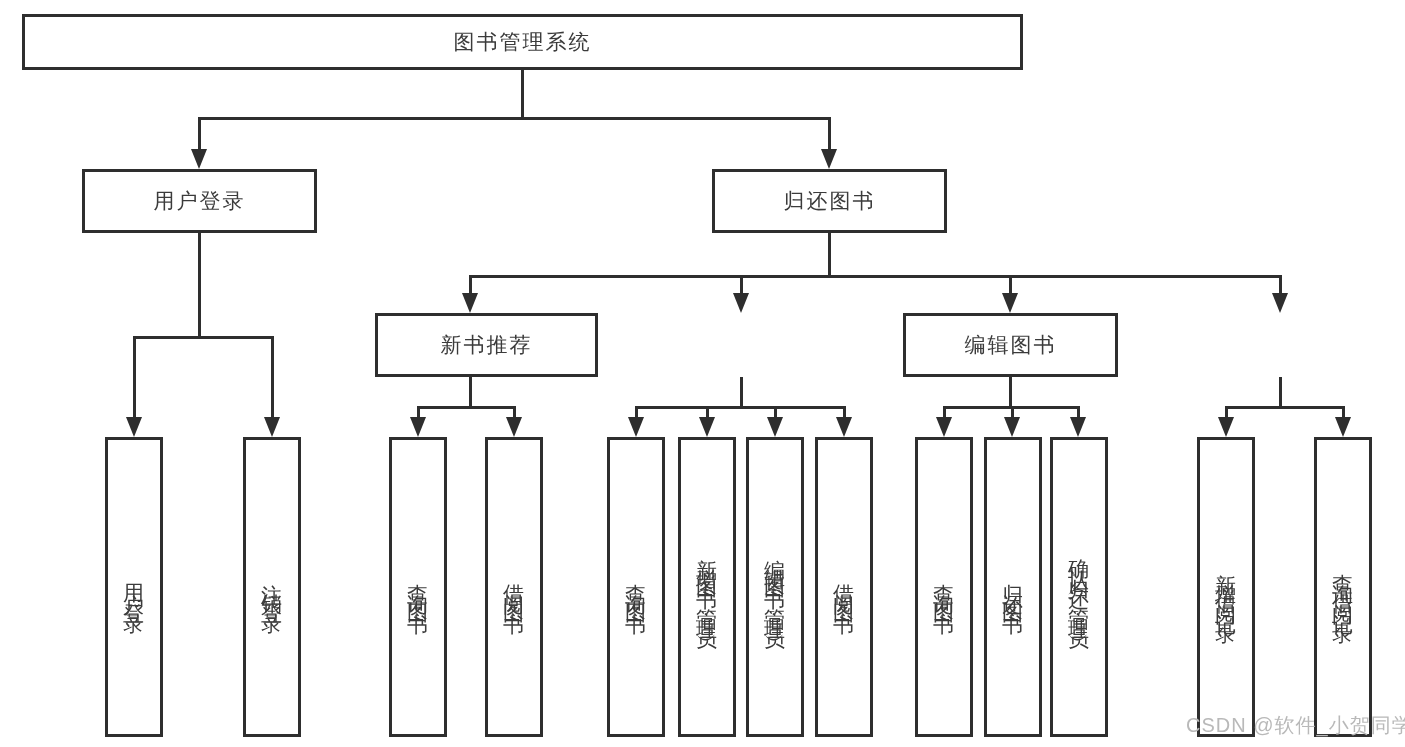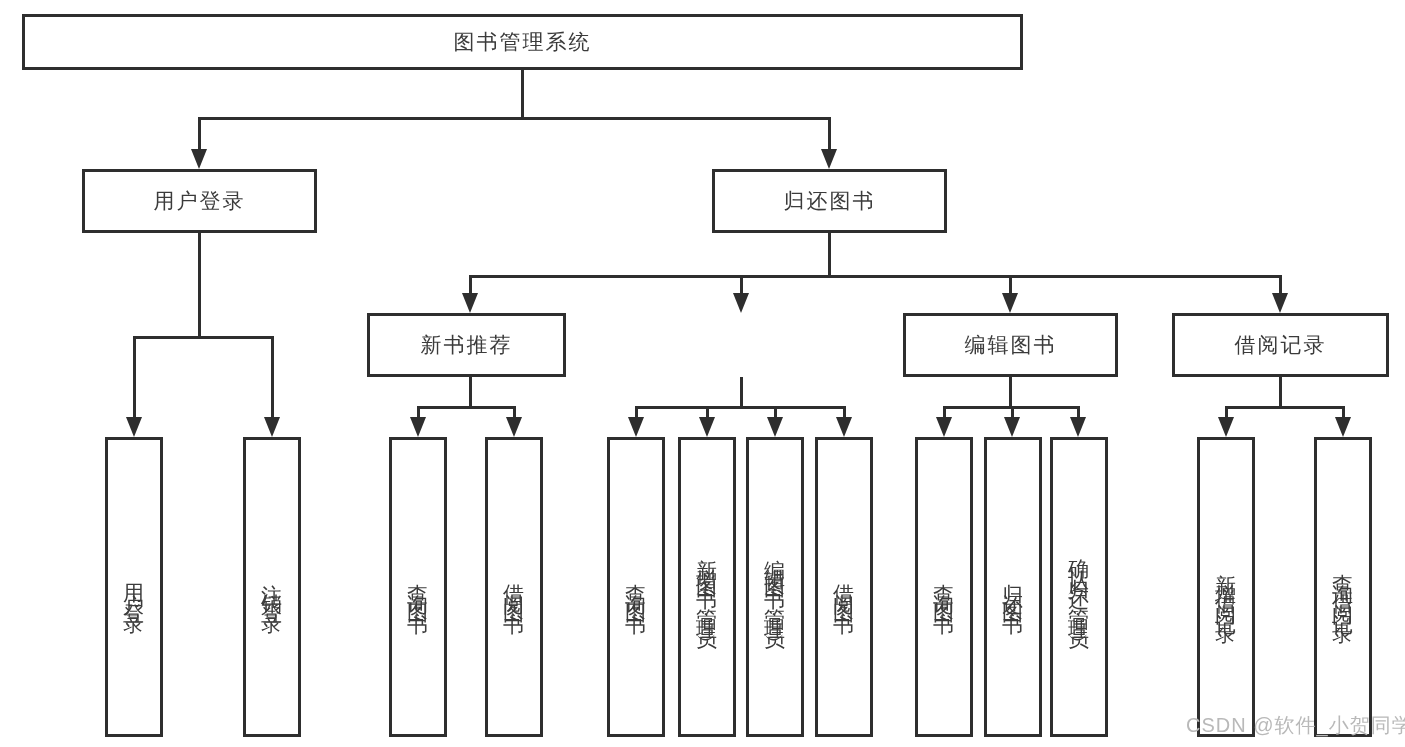--- a/index.html
+++ b/index.html
@@ -60,23 +60,22 @@
 </head>
 <body>
 
 <div class="canvas">
 
   <div class="node box-h" style="left:22px; top:14px; width:1001px; height:56px;text-align:right;">图书管理系统</div>
 
   <div class="node box-h" style="left:82px; top:169px; width:235px; height:64px;">用户登录</div>
   <div class="node box-h" style="left:712px; top:169px; width:235px; height:64px;">归还图书</div>
 
-  <div class="node box-h" style="left:367px; top:313px; width:199px; height:64px;">新书推荐</div>
+  <div class="node box-h" style="left:375px; top:313px; width:223px; height:64px;">新书推荐</div>
   <div class="node box-h" style="left:903px; top:313px; width:215px; height:64px;">编辑图书</div>
-  <div class="node box-h" style="left:1172px; top:313px; width:217px; height:64px;">借阅记录</div>
 
   <div class="node leaf" style="left:105px; top:437px; width:58px; height:300px;">用户登录</div>
   <div class="node leaf" style="left:243px; top:437px; width:58px; height:300px;">注销登录</div>
 
   <div class="node leaf" style="left:389px; top:437px; width:58px; height:300px;">查询图书</div>
   <div class="node leaf" style="left:485px; top:437px; width:58px; height:300px;">借阅图书</div>
 
   <div class="node leaf" style="left:607px; top:437px; width:58px; height:300px;">查询图书</div>
   <div class="node leaf" style="left:678px; top:437px; width:58px; height:300px;">新增图书（管理员）</div>
   <div class="node leaf" style="left:746px; top:437px; width:58px; height:300px;">编辑图书（管理员）</div>

